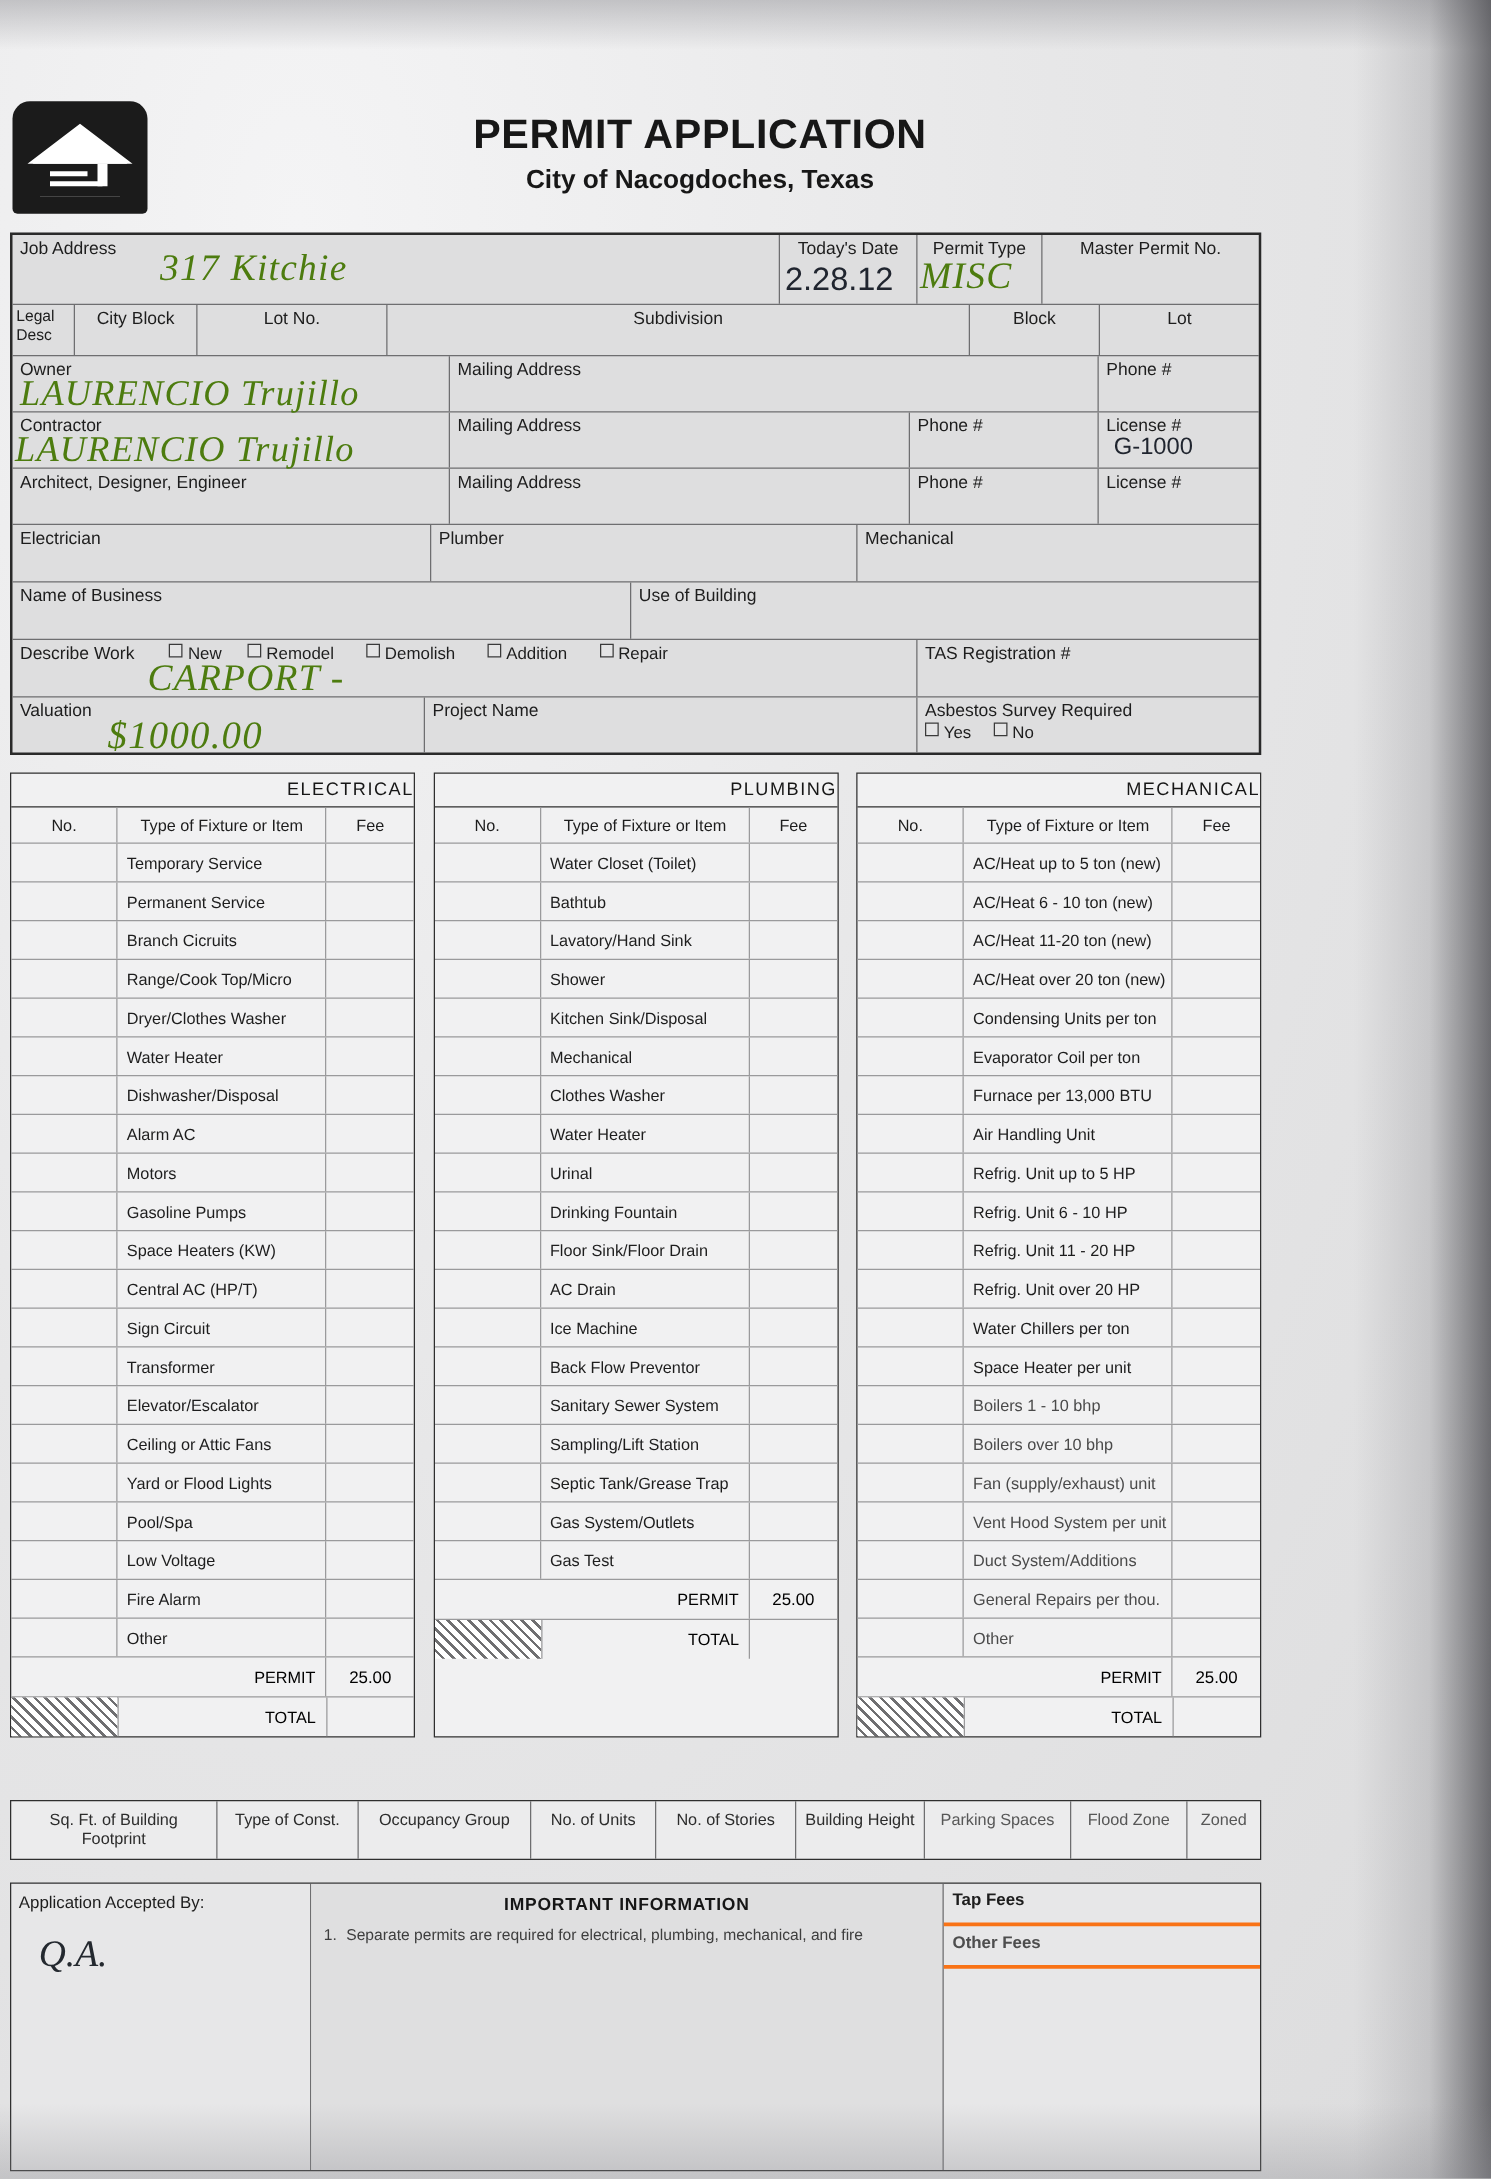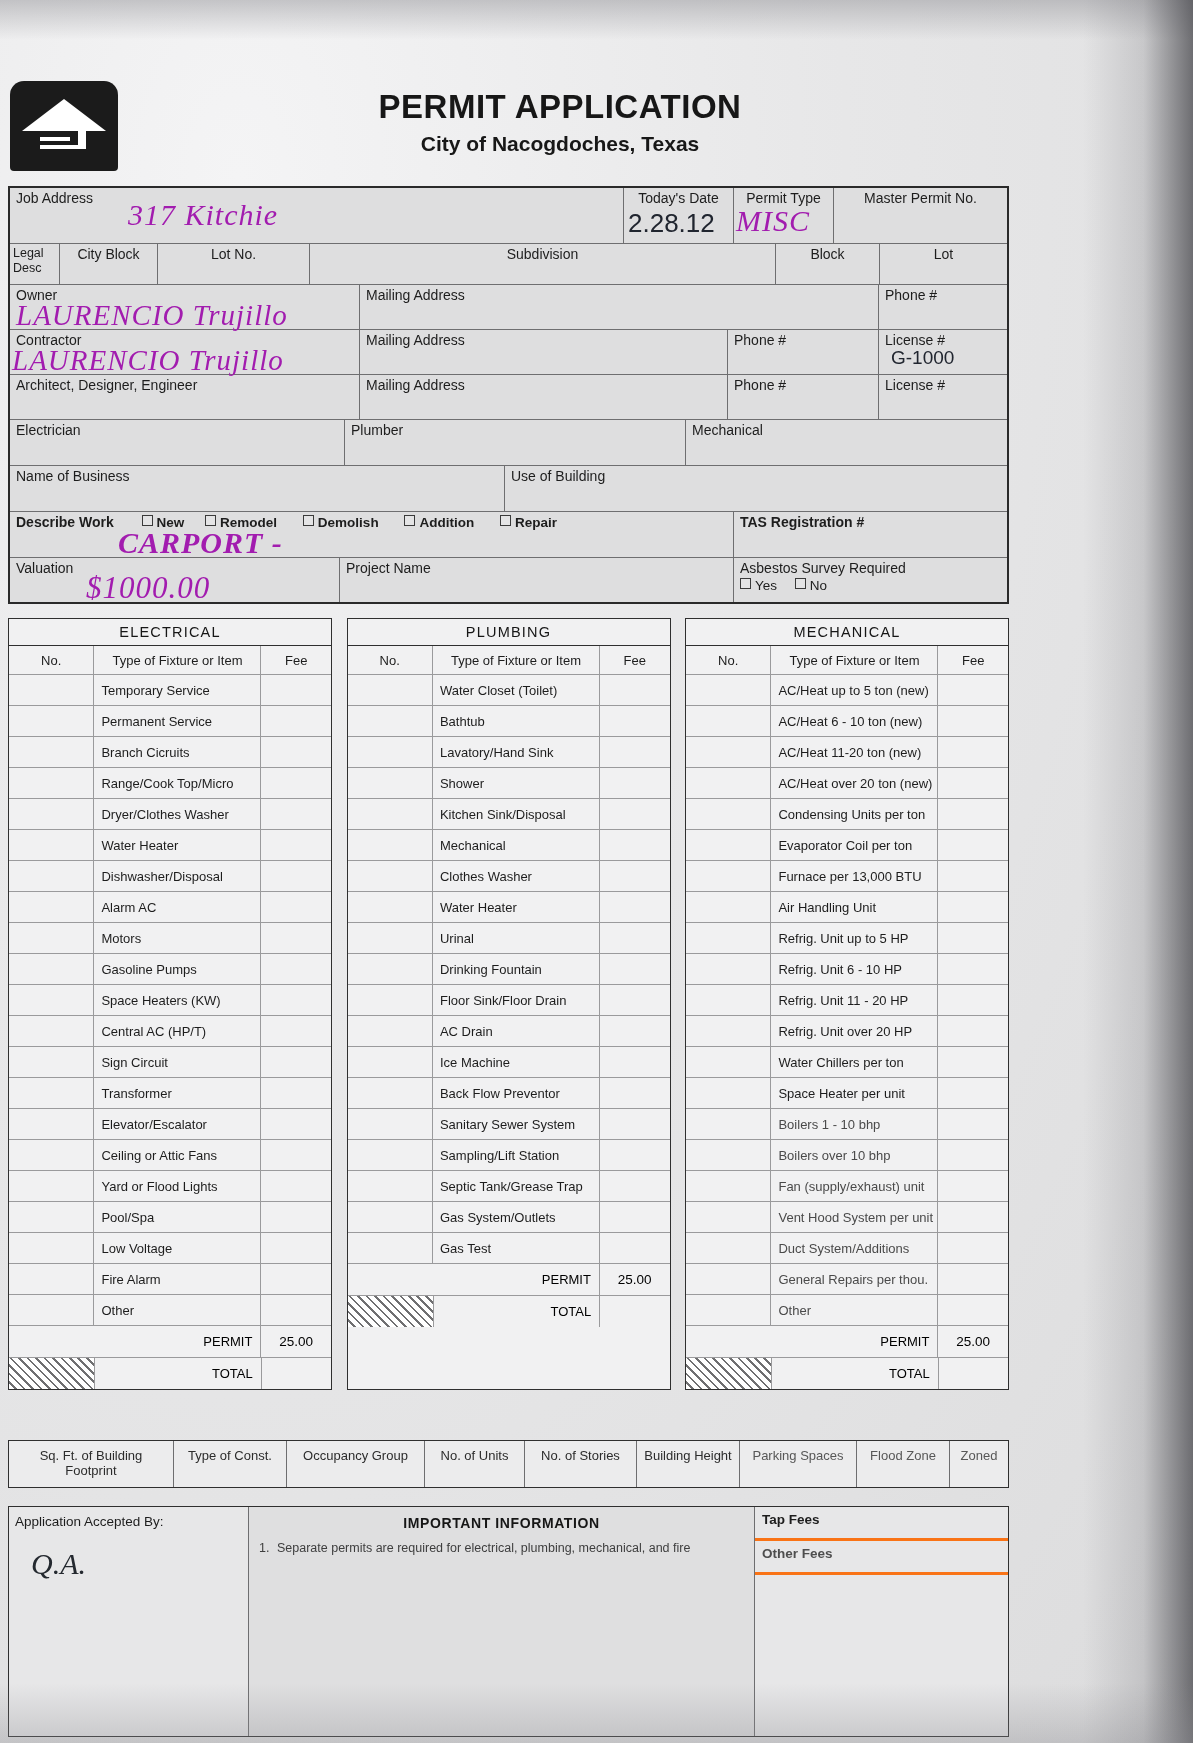--- a/index.html
+++ b/index.html
@@ -107,21 +107,21 @@
   .cell:last-child { border-right: none; }
   .cell .lbl {
     display: block;
     font-size: 14px;
     line-height: 15px;
     color: #1d1d1d;
   }
   .cell.center { text-align: center; }
   .hw {
     font-family: "Liberation Serif", serif;
-    color: #a21caf;
+    color: #4d7c0f;
     font-size: 30px;
     line-height: 1;
     white-space: nowrap;
     position: absolute;
     font-style: italic;
     letter-spacing: 1px;
   }
   .hw2 {
     font-family: "Liberation Sans", sans-serif;
     color: #20252f;
@@ -147,21 +147,21 @@
     display: flex;
     justify-content: space-between;
   }
   .trade {
     width: 324px;
     border: 1px solid #2f2f2f;
     background: #f1f1f2;
     box-sizing: border-box;
   }
   .trade-title {
-    text-align: center;
+    text-align: right;
     font-size: 14.5px;
     letter-spacing: 1.2px;
     padding: 5px 0 5px;
     border-bottom: 1px solid #2f2f2f;
     color: #161616;
   }
   .thead, .trow {
     display: flex;
     border-bottom: 1px solid #9a9a9c;
     min-height: 30px;
@@ -441,21 +441,21 @@
 
     <div class="row" style="height:45px;">
       <div class="cell" style="width:495px;">
         <span class="lbl">Name of Business</span>
       </div>
       <div class="cell" style="width:502px;">
         <span class="lbl">Use of Building</span>
       </div>
     </div>
 
-    <div class="row" style="height:45px;font-weight:bold;">
+    <div class="row" style="height:45px;">
       <div class="cell" style="width:724px;">
         <span class="lbl" style="display:inline-block;">Describe Work</span>
         <span style="display:inline-block; margin-left:24px; font-size:13.5px;">
           <span><span class="chk"></span><span>New</span></span>
           <span style="margin-left:17px;"><span class="chk"></span><span>Remodel</span></span>
           <span style="margin-left:22px;"><span class="chk"></span><span>Demolish</span></span>
           <span style="margin-left:22px;"><span class="chk"></span><span>Addition</span></span>
           <span style="margin-left:22px;"><span class="chk"></span><span>Repair</span></span>
         </span>
         <span class="hw" style="left:108px; top:16px; font-size:30px;">CARPORT -</span>

